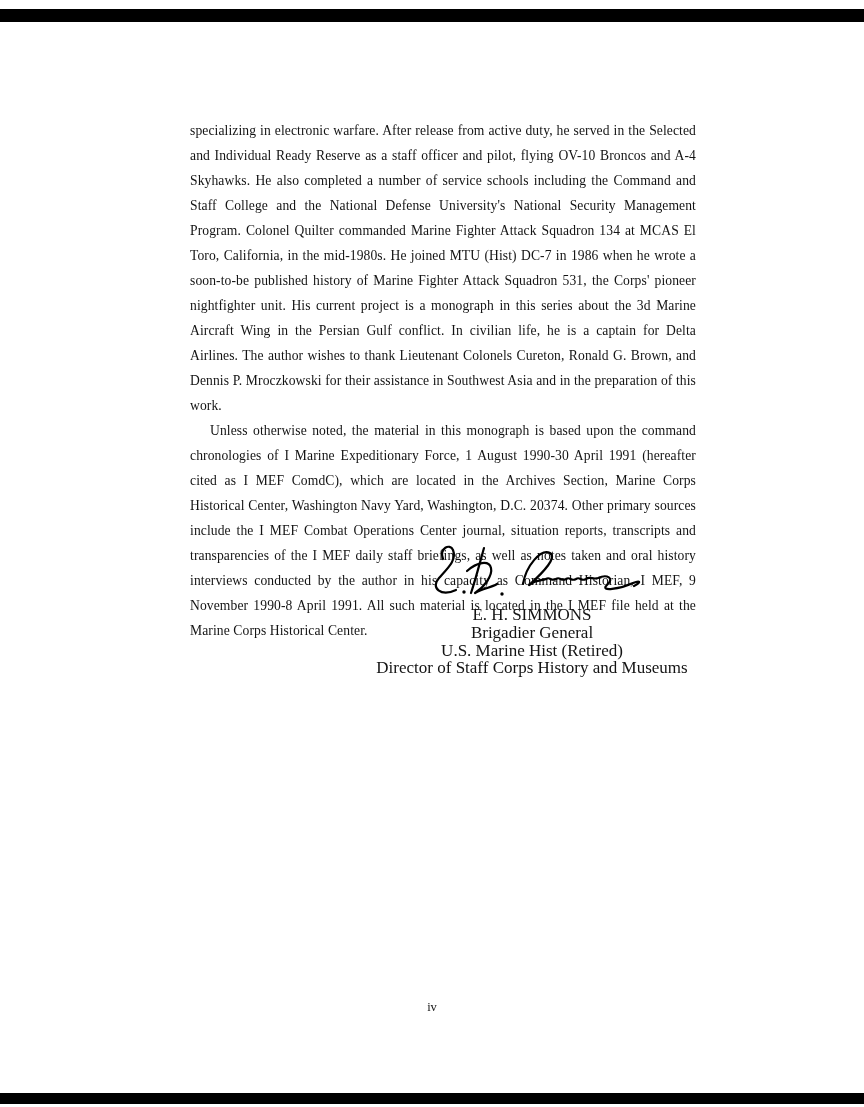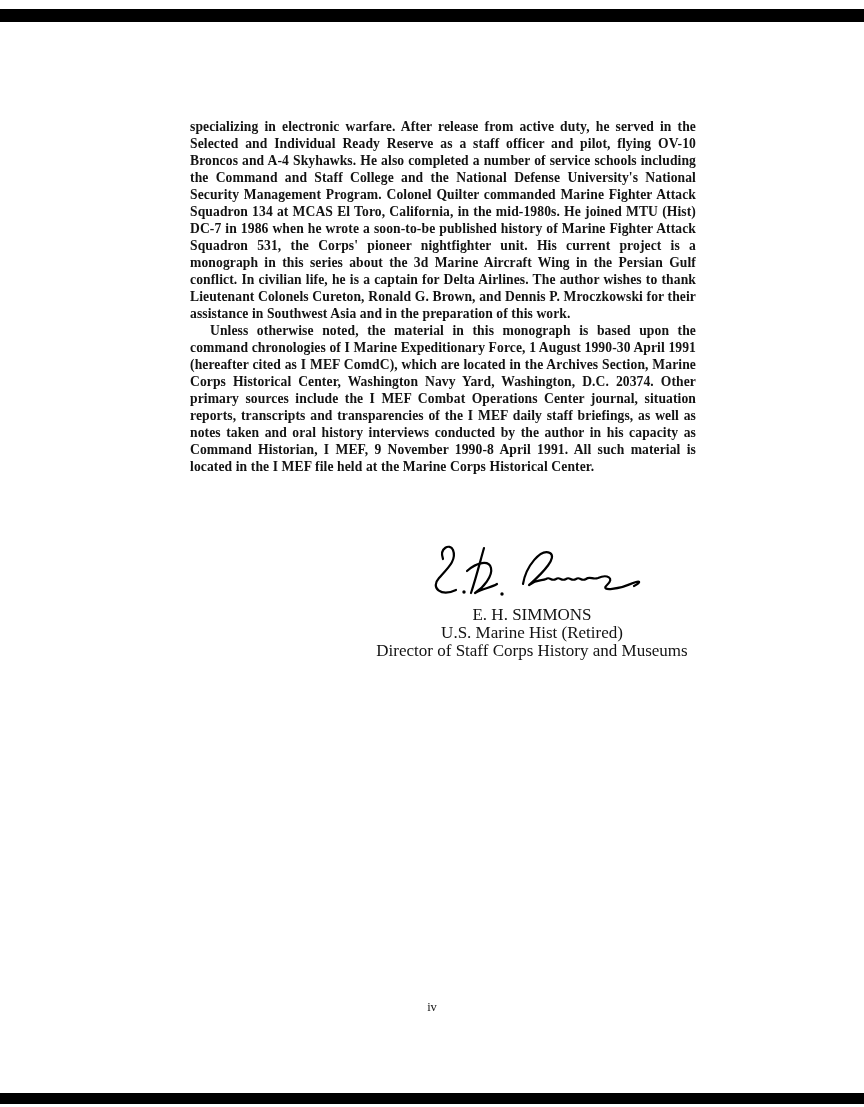--- a/index.html
+++ b/index.html
@@ -24,24 +24,23 @@
     }
     .scan-bar.top { top: 9px; height: 13px; }
     .scan-bar.bottom { bottom: 3px; height: 11px; }
 
     .text-block {
       position: absolute;
       left: 190px;
       top: 118px;
       width: 506px;
       font-size: 13.6px;
-      line-height: 17px;
+      line-height: 25px;
       text-align: justify;
       letter-spacing: 0.1px;
-      font-weight: bold;
     }
     .text-block p { margin: 0; }
     .text-block p.indent { text-indent: 20px; }
 
     .signature-svg {
       position: absolute;
       left: 426px;
       top: 538px;
     }
 
@@ -87,20 +86,21 @@
       <path d="M58,10 C54,24 50,40 45,55"></path>
       <path d="M41,33 C51,24 63,22 65,30 C67,38 57,50 49,55 C57,50 65,50 71,46"></path>
       <circle cx="76" cy="56" r="1.7" fill="#000000" stroke="none"></circle>
 
       <path d="M97,46 C100,28 115,10 124,15 C131,19 119,33 103,47 C111,41 116,43 120,41 C124,38 125,44 130,41 C134,38 135,44 140,41 C144,38 145,44 150,41 C154,38 155,44 160,41 C164,38 167,42 172,40 C181,36 189,40 181,47 C173,54 194,51 207,45 C214,42 216,44 208,48"></path>
     </g>
   </svg>
 
   <div class="sig-block">
     <div>E. H. SIMMONS</div>
+    <div>Brigadier General</div>
     <div>U.S. Marine Hist (Retired)</div>
     <div>Director of Staff Corps History and Museums</div>
   </div>
 
   <div class="page-number">iv</div>
 
   <div class="scan-bar bottom"></div>
 
 </div>
 

